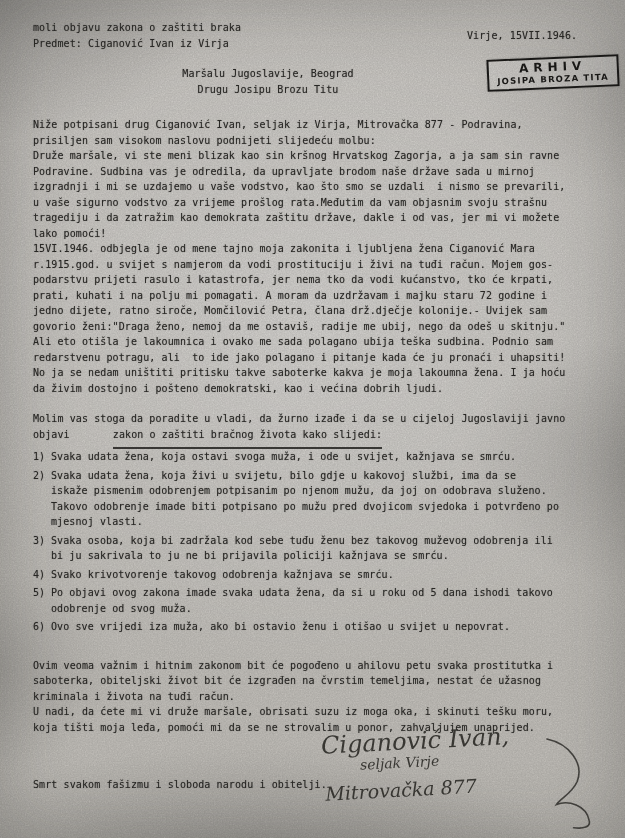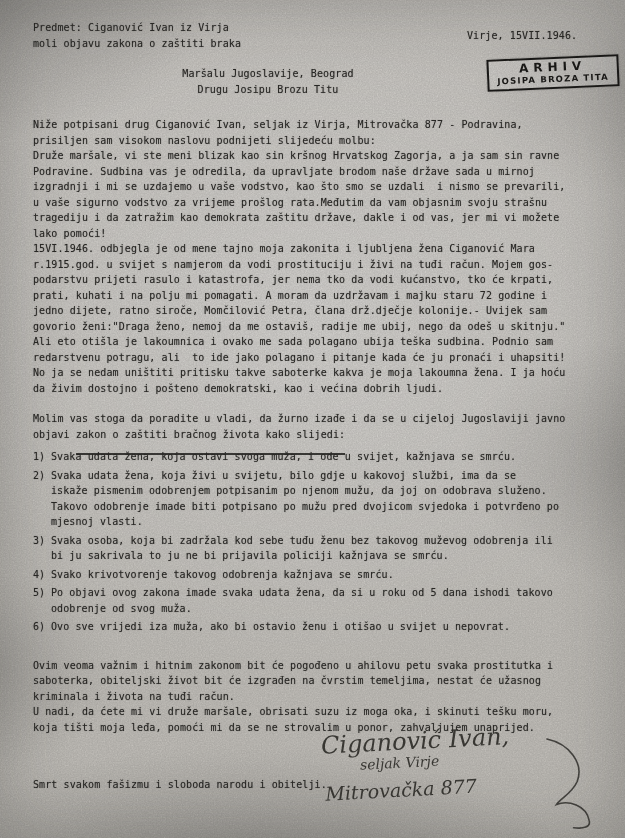--- a/index.html
+++ b/index.html
@@ -42,21 +42,22 @@
     color:#1d1c1a;
     background:rgba(255,255,255,0.18);
     box-shadow:0 0 2px rgba(0,0,0,0.25);
   }
   .stamp .l1{font:bold 12px/13px "DejaVu Sans", sans-serif;letter-spacing:5px;}
   .stamp .l2{font:bold 8.5px/10px "DejaVu Sans", sans-serif;letter-spacing:1.2px;}
   .body-block{margin-top:20px;}
   .request{margin-top:15px;}
   .u-law{
     border-bottom:2px solid rgba(38,37,34,0.85);
-    padding-bottom:13px;
+    padding-bottom:7px;
+    margin-left:37px;
   }
   .law-list{margin-top:7px;}
   .law-item{display:flex;margin-bottom:3px;}
   .law-num{flex:0 0 18px;}
   .law-text{flex:1;}
   .closing{margin-top:23px;}
   .salute{margin-top:42px;}
   .signature{
     position:absolute;left:322px;top:726px;width:260px;
     transform:rotate(-3deg);
@@ -71,22 +72,22 @@
 </style>
 </head>
 <body>
 
 <div class="page">
 
   <div class="content">
 
     <div class="header-row">
       <div>
+        <div class="mono">moli objavu zakona o zaštiti braka</div>
         <div class="mono">Predmet: Ciganović Ivan iz Virja</div>
-        <div class="mono">moli objavu zakona o zaštiti braka</div>
       </div>
       <div class="mono dateline">Virje, 15VII.1946.</div>
     </div>
 
     <div class="recipient">
       <div class="mono">Maršalu Jugoslavije, Beograd</div>
       <div class="mono">Drugu Josipu Brozu Titu</div>
     </div>
 
     <div class="body-block">

